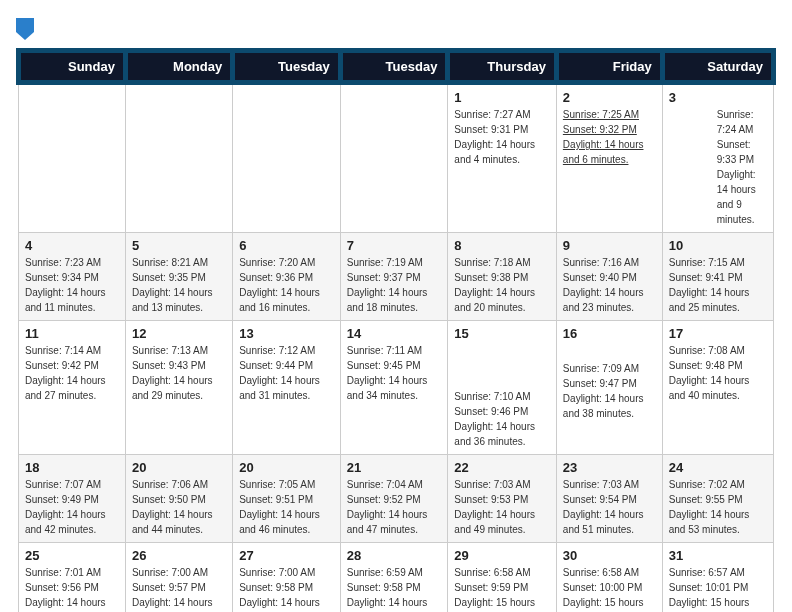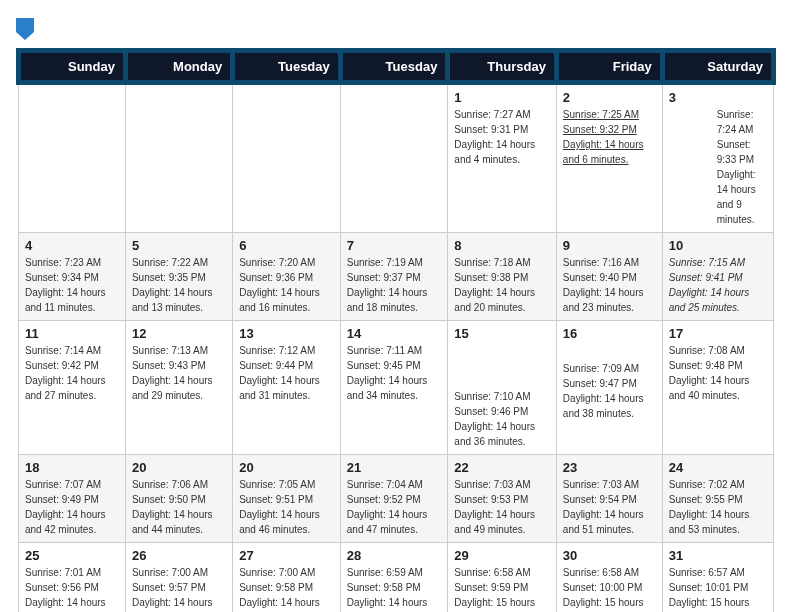--- a/index.html
+++ b/index.html
@@ -153,21 +153,21 @@
       <tr>
         <td>
           <div class="day-num">4</div>
           <div class="day-info" style="white-space: pre-line;">Sunrise: 7:23 AM
 Sunset: 9:34 PM
 Daylight: 14 hours
 and 11 minutes.</div>
         </td>
         <td>
           <div class="day-num">5</div>
-          <div class="day-info" style="white-space: pre-line;">Sunrise: 7:22 AM
+          <div class="day-info" style="white-space: pre-line;">Sunrise: 8:21 AM
 Sunset: 9:35 PM
 Daylight: 14 hours
 and 13 minutes.</div>
         </td>
         <td>
           <div class="day-num">6</div>
           <div class="day-info" style="white-space: pre-line;">Sunrise: 7:20 AM
 Sunset: 9:36 PM
 Daylight: 14 hours
 and 16 minutes.</div>
@@ -188,21 +188,21 @@
         </td>
         <td>
           <div class="day-num">9</div>
           <div class="day-info" style="white-space: pre-line;">Sunrise: 7:16 AM
 Sunset: 9:40 PM
 Daylight: 14 hours
 and 23 minutes.</div>
         </td>
         <td>
           <div class="day-num">10</div>
-          <div class="day-info" style="white-space: pre-line; font-style: italic;">Sunrise: 7:15 AM
+          <div class="day-info" style="white-space: pre-line;">Sunrise: 7:15 AM
 Sunset: 9:41 PM
 Daylight: 14 hours
 and 25 minutes.</div>
         </td>
       </tr>
       <tr>
         <td>
           <div class="day-num">11</div>
           <div class="day-info" style="white-space: pre-line;">Sunrise: 7:14 AM
 Sunset: 9:42 PM

